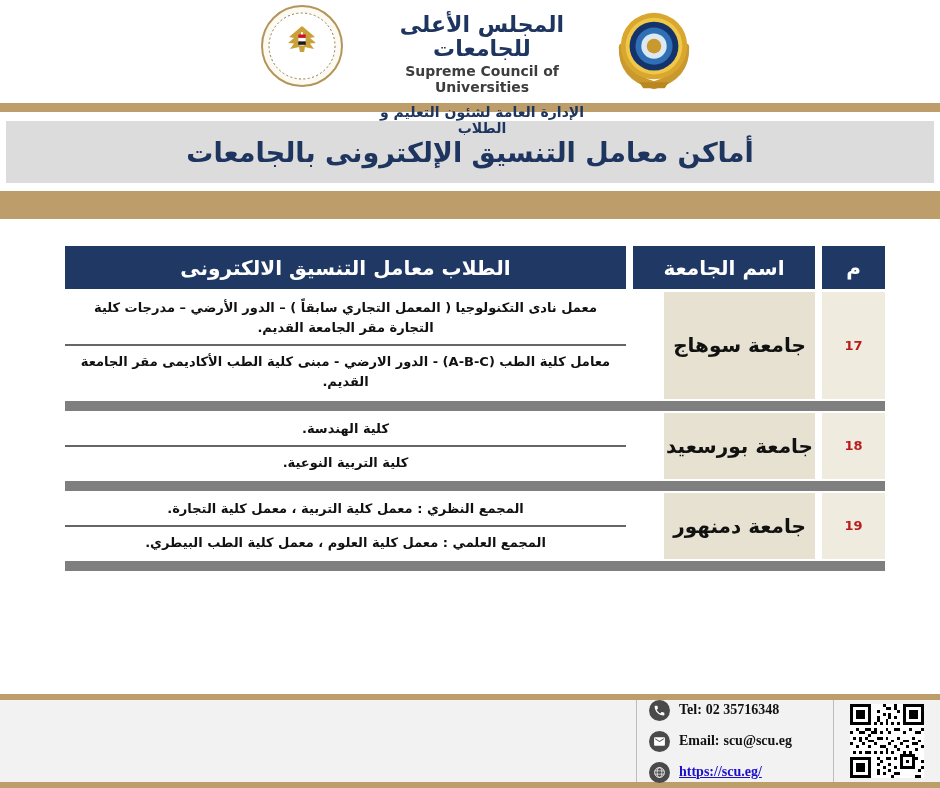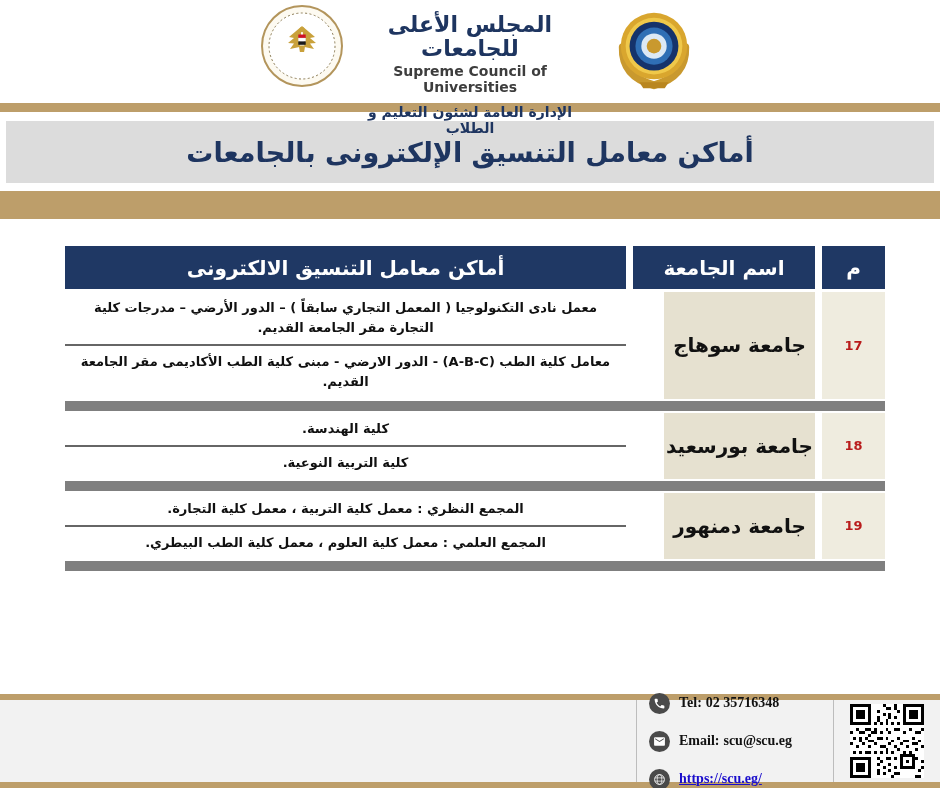--- a/index.html
+++ b/index.html
@@ -7,21 +7,21 @@
   body {
     width:940px; height:788px;
     font-family:"DejaVu Sans", sans-serif;
     overflow:hidden;
   }
   .page { position:relative; width:940px; height:788px; background:#fff; overflow:hidden; }
 
   
   .header { position:relative; height:103px; background:#fff; }
   .ministry-seal { position:absolute; left:261px; top:5px; width:82px; height:82px; }
-  .org-block { position:absolute; left:346px; top:13px; width:248px; text-align:center; direction:rtl; }
+  .org-block { position:absolute; left:358px; top:13px; width:248px; text-align:center; direction:rtl; }
   .org-ar  { font-size:22px; font-weight:bold; color:#1e3560; line-height:1.1; }
   .org-en  { font-size:14px; font-weight:600; color:#3d3d3d; margin-top:2px; }
   .dept-ar { font-size:14px; font-weight:bold; color:#1e3560; margin-top:9px; }
   .scu-logo { position:absolute; left:610px; top:6px; width:88px; height:90px; }
 
   
   .gold-bar { background:#bd9e6a; width:100%; }
   .gb1 { height:9px; }
   .gb2 { height:28px; margin-top:8px; }
   .title-band {
@@ -54,21 +54,21 @@
   }
   .loc + .loc { border-top:2px solid #666; }
   .sep { height:10px; background:#7f7f7f; margin:2px 0; }
 
   
   .footer { position:absolute; left:0; right:0; bottom:0; }
   .gold-line { height:6px; background:#bd9e6a; }
   .footer-band { height:82px; background:#f2f2f2; display:flex; align-items:stretch; direction:ltr; }
   .f-spacer { flex:1; }
   .v-div { width:1px; background:#bdbdbd; }
-  .contact { width:196px; display:flex; flex-direction:column; justify-content:center; gap:17px; padding:0 8px 0 12px; }
+  .contact { width:196px; display:flex; flex-direction:column; justify-content:center; gap:10px; padding:0 8px 0 12px; }
   .c-row { display:flex; align-items:center; gap:9px; }
   .c-icon {
     width:21px; height:21px; border-radius:50%; background:#4a4a4a;
     display:flex; align-items:center; justify-content:center; flex:0 0 21px;
   }
   .c-icon svg { width:13px; height:13px; display:block; }
   .c-text, .c-label { font-family:"Liberation Serif", serif; font-weight:bold; font-size:14px; color:#111; white-space:nowrap; }
   .c-label { margin-right:4px; }
   a.c-link { font-family:"Liberation Serif", serif; font-weight:bold; font-size:14px; color:#1a0dcc; text-decoration:underline; white-space:nowrap; }
   .qr-box { width:106px; display:flex; align-items:center; justify-content:center; }
@@ -124,21 +124,21 @@
     <div class="title-text">أماكن معامل التنسيق الإلكترونى بالجامعات</div>
   </div>
 
   <div class="gold-bar gb2"></div>
 
   <div class="table-wrap">
 
     <div class="t-grid t-head">
       <div class="th">م</div>
       <div class="th">اسم الجامعة</div>
-      <div class="th">أماكن معامل التنسيق الالكترونى</div>
+      <div class="th">الطلاب معامل التنسيق الالكترونى</div>
     </div>
 
     <div class="t-grid group">
       <div class="cell-num">17</div>
       <div class="cell-uni">جامعة سوهاج</div>
       <div class="cell-locs">
         <div class="loc">معمل نادى التكنولوجيا ( المعمل التجاري سابقاً ) – الدور الأرضي – مدرجات كلية التجارة مقر الجامعة القديم.</div>
         <div class="loc">معامل كلية الطب (A-B-C) - الدور الارضي - مبنى كلية الطب الأكاديمى مقر الجامعة القديم.</div>
       </div>
     </div>

